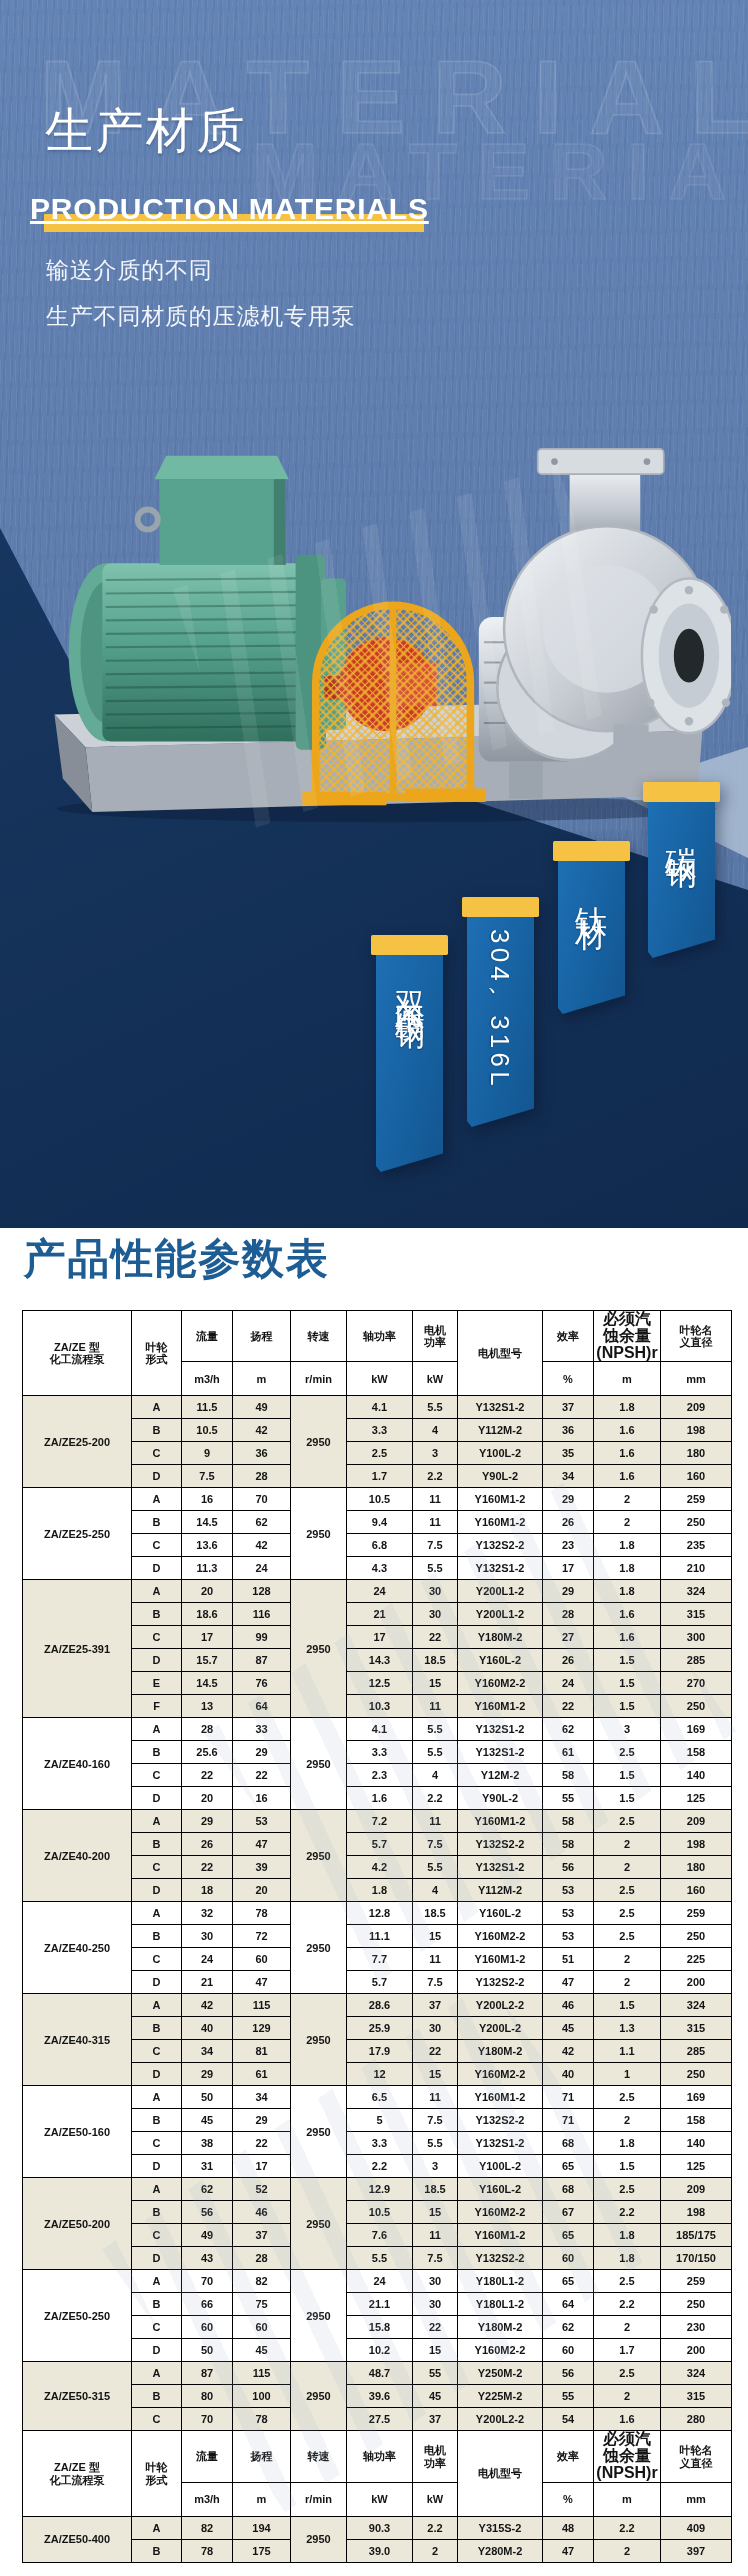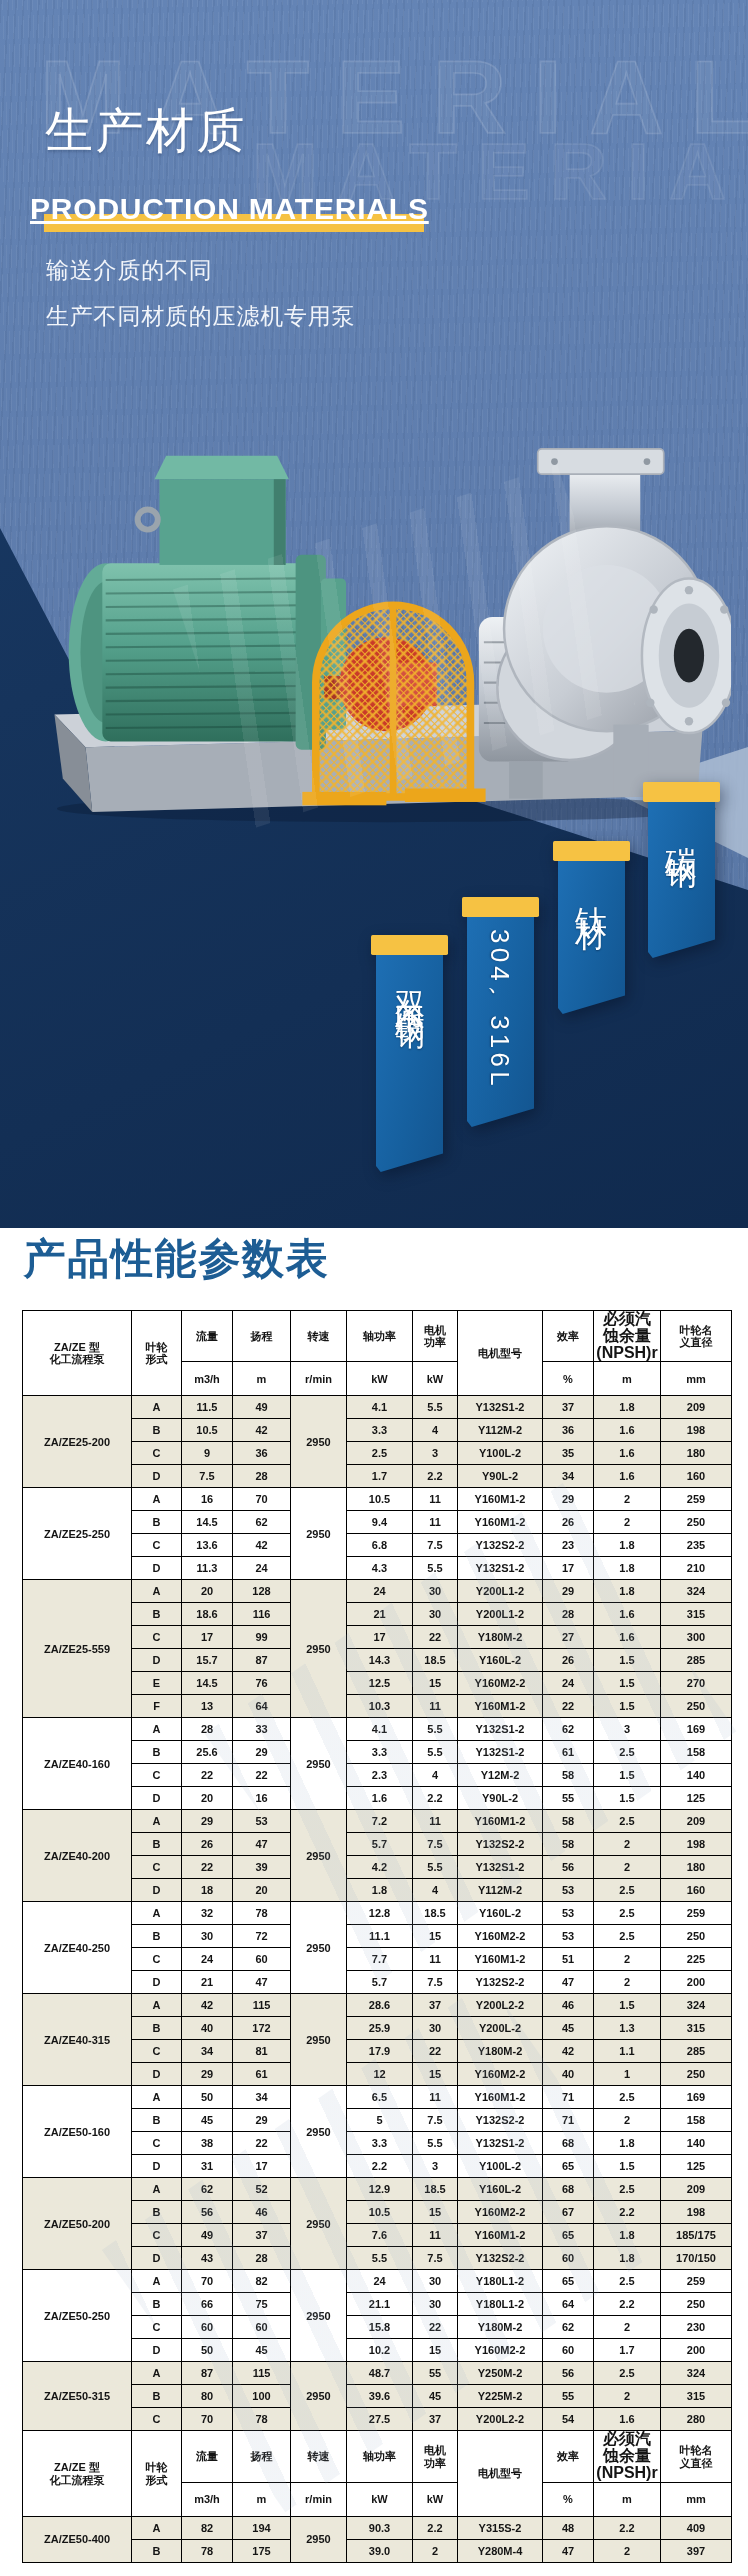--- a/index.html
+++ b/index.html
@@ -371,21 +371,21 @@
               <td>11.3</td>
               <td>24</td>
               <td>4.3</td>
               <td>5.5</td>
               <td>Y132S1-2</td>
               <td>17</td>
               <td>1.8</td>
               <td>210</td>
             </tr>
             <tr class="shade gtop">
-              <td rowspan="6">ZA/ZE25-559</td>
+              <td rowspan="6">ZA/ZE25-391</td>
               <td>A</td>
               <td>20</td>
               <td>128</td>
               <td rowspan="6">2950</td>
               <td>24</td>
               <td>30</td>
               <td>Y200L1-2</td>
               <td>29</td>
               <td>1.8</td>
               <td>324</td>
@@ -592,21 +592,21 @@
               <td>28.6</td>
               <td>37</td>
               <td>Y200L2-2</td>
               <td>46</td>
               <td>1.5</td>
               <td>324</td>
             </tr>
             <tr class="shade ">
               <td>B</td>
               <td>40</td>
-              <td>172</td>
+              <td>129</td>
               <td>25.9</td>
               <td>30</td>
               <td>Y200L-2</td>
               <td>45</td>
               <td>1.3</td>
               <td>315</td>
             </tr>
             <tr class="shade ">
               <td>C</td>
               <td>34</td>
@@ -865,21 +865,21 @@
               <td>48</td>
               <td>2.2</td>
               <td>409</td>
             </tr>
             <tr class="shade ">
               <td>B</td>
               <td>78</td>
               <td>175</td>
               <td>39.0</td>
               <td>2</td>
-              <td>Y280M-4</td>
+              <td>Y280M-2</td>
               <td>47</td>
               <td>2</td>
               <td>397</td>
             </tr>
           </tbody>
         </table>
     </div>
     <div class="tbl-wm twm-1"></div>
     <div class="tbl-wm twm-2"></div>
   </div>

